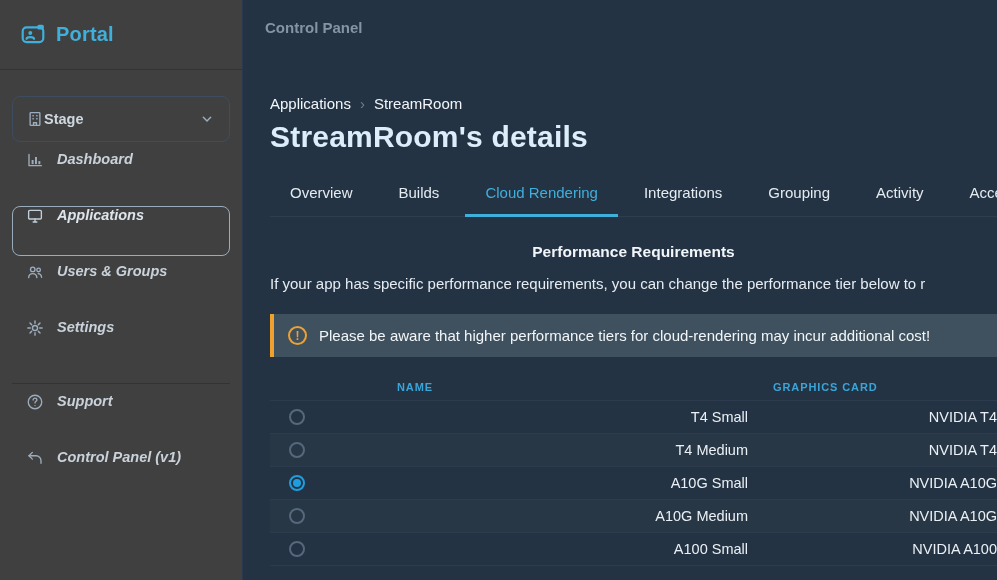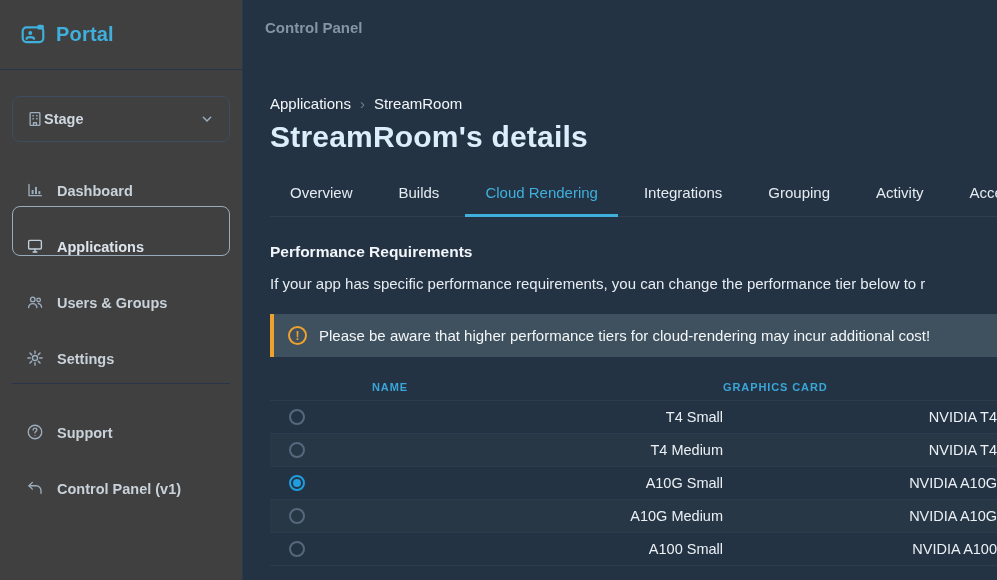--- a/index.html
+++ b/index.html
@@ -34,24 +34,25 @@
     padding: 0 14px 0 13px; cursor: pointer;
     color: #cfd8e0; background: transparent;
   }
   .stage-btn .label { font-size: 14.5px; font-weight: 600; flex: 1; }
   .stage-btn .icon, .nav-item .icon { color: #9cadbd; display: flex; }
   .chev { color: #9cadbd; display: flex; }
 
   .nav-item {
     margin: 0 12px 6px 12px;
     height: 50px; border-radius: 8px;
-    display: flex; align-items: flex-end; gap: 13px;
+    display: flex; align-items: flex-start; gap: 13px;
     padding: 0 13px; cursor: pointer;
     color: #c9d2da; font-size: 14.5px; font-weight: 600;
     border: 1px solid transparent;
+    font-style: italic;
   }
   .nav-item.active {
     border-color: #9aabbb;
     color: #dde5ec;
   }
   .nav-item.active .icon { color: #c2d0dc; }
 
   .side-divider { border: none; border-top: 1px solid #27344a; margin: 9px 12px 8px 12px; }
 
   
@@ -78,21 +79,21 @@
     margin-top: 30px; display: flex; gap: 6px;
     border-bottom: 1px solid #2e3e50;
   }
   .tab {
     padding: 0 20px 13px 20px; font-size: 15px; color: #e4ebf1;
     cursor: pointer; border-bottom: 3px solid transparent; margin-bottom: -1px;
     white-space: nowrap;
   }
   .tab.active { color: #3fb0dc; border-bottom-color: #3fb0dc; }
 
-  .section-heading { margin-top: 26px; font-size: 15.5px; font-weight: 700; color: #f2f6fa; }
+  .section-heading { margin-top: 26px; font-size: 15.5px; font-weight: 700; color: #f2f6fa; text-align: center; }
   .section-desc {
     margin-top: 14px; font-size: 15px; color: #e6ecf2;
     white-space: nowrap; overflow: hidden;
   }
 
   .warning-banner {
     margin-top: 22px; height: 43px;
     background: #3f505e; border-left: 4px solid #efa12f;
     display: flex; align-items: center; gap: 12px;
     padding: 0 14px; white-space: nowrap; overflow: hidden;
@@ -103,21 +104,21 @@
     display: flex; align-items: center; justify-content: center;
     font-size: 12px; font-weight: 700;
   }
   .warning-text { font-size: 15px; color: #f2f6f8; }
 
   .tier-table { margin-top: 16px; }
   .t-row {
     display: grid; grid-template-columns: 102px 351px auto;
     align-items: center; height: 33px;
     border-bottom: 1px solid #2c3c4e;
-    font-size: 14.5px; color: #eaf0f5;
+    font-size: 14.5px; color: #eaf0f5; gap: 25px;
   }
   .t-head { height: 28px; border-bottom: 1px solid #2c3c4e; }
   .t-head .col {
     font-size: 11px; font-weight: 700; letter-spacing: .9px;
     color: #3aa5d8; text-transform: uppercase;
   }
   .t-row.body { cursor: pointer; text-align: right; }
   .t-row.body:nth-child(odd) { background: rgba(255,255,255,0.02); }
   .radio-cell { padding-left: 19px; display: flex; align-items: center; }
   .radio {

